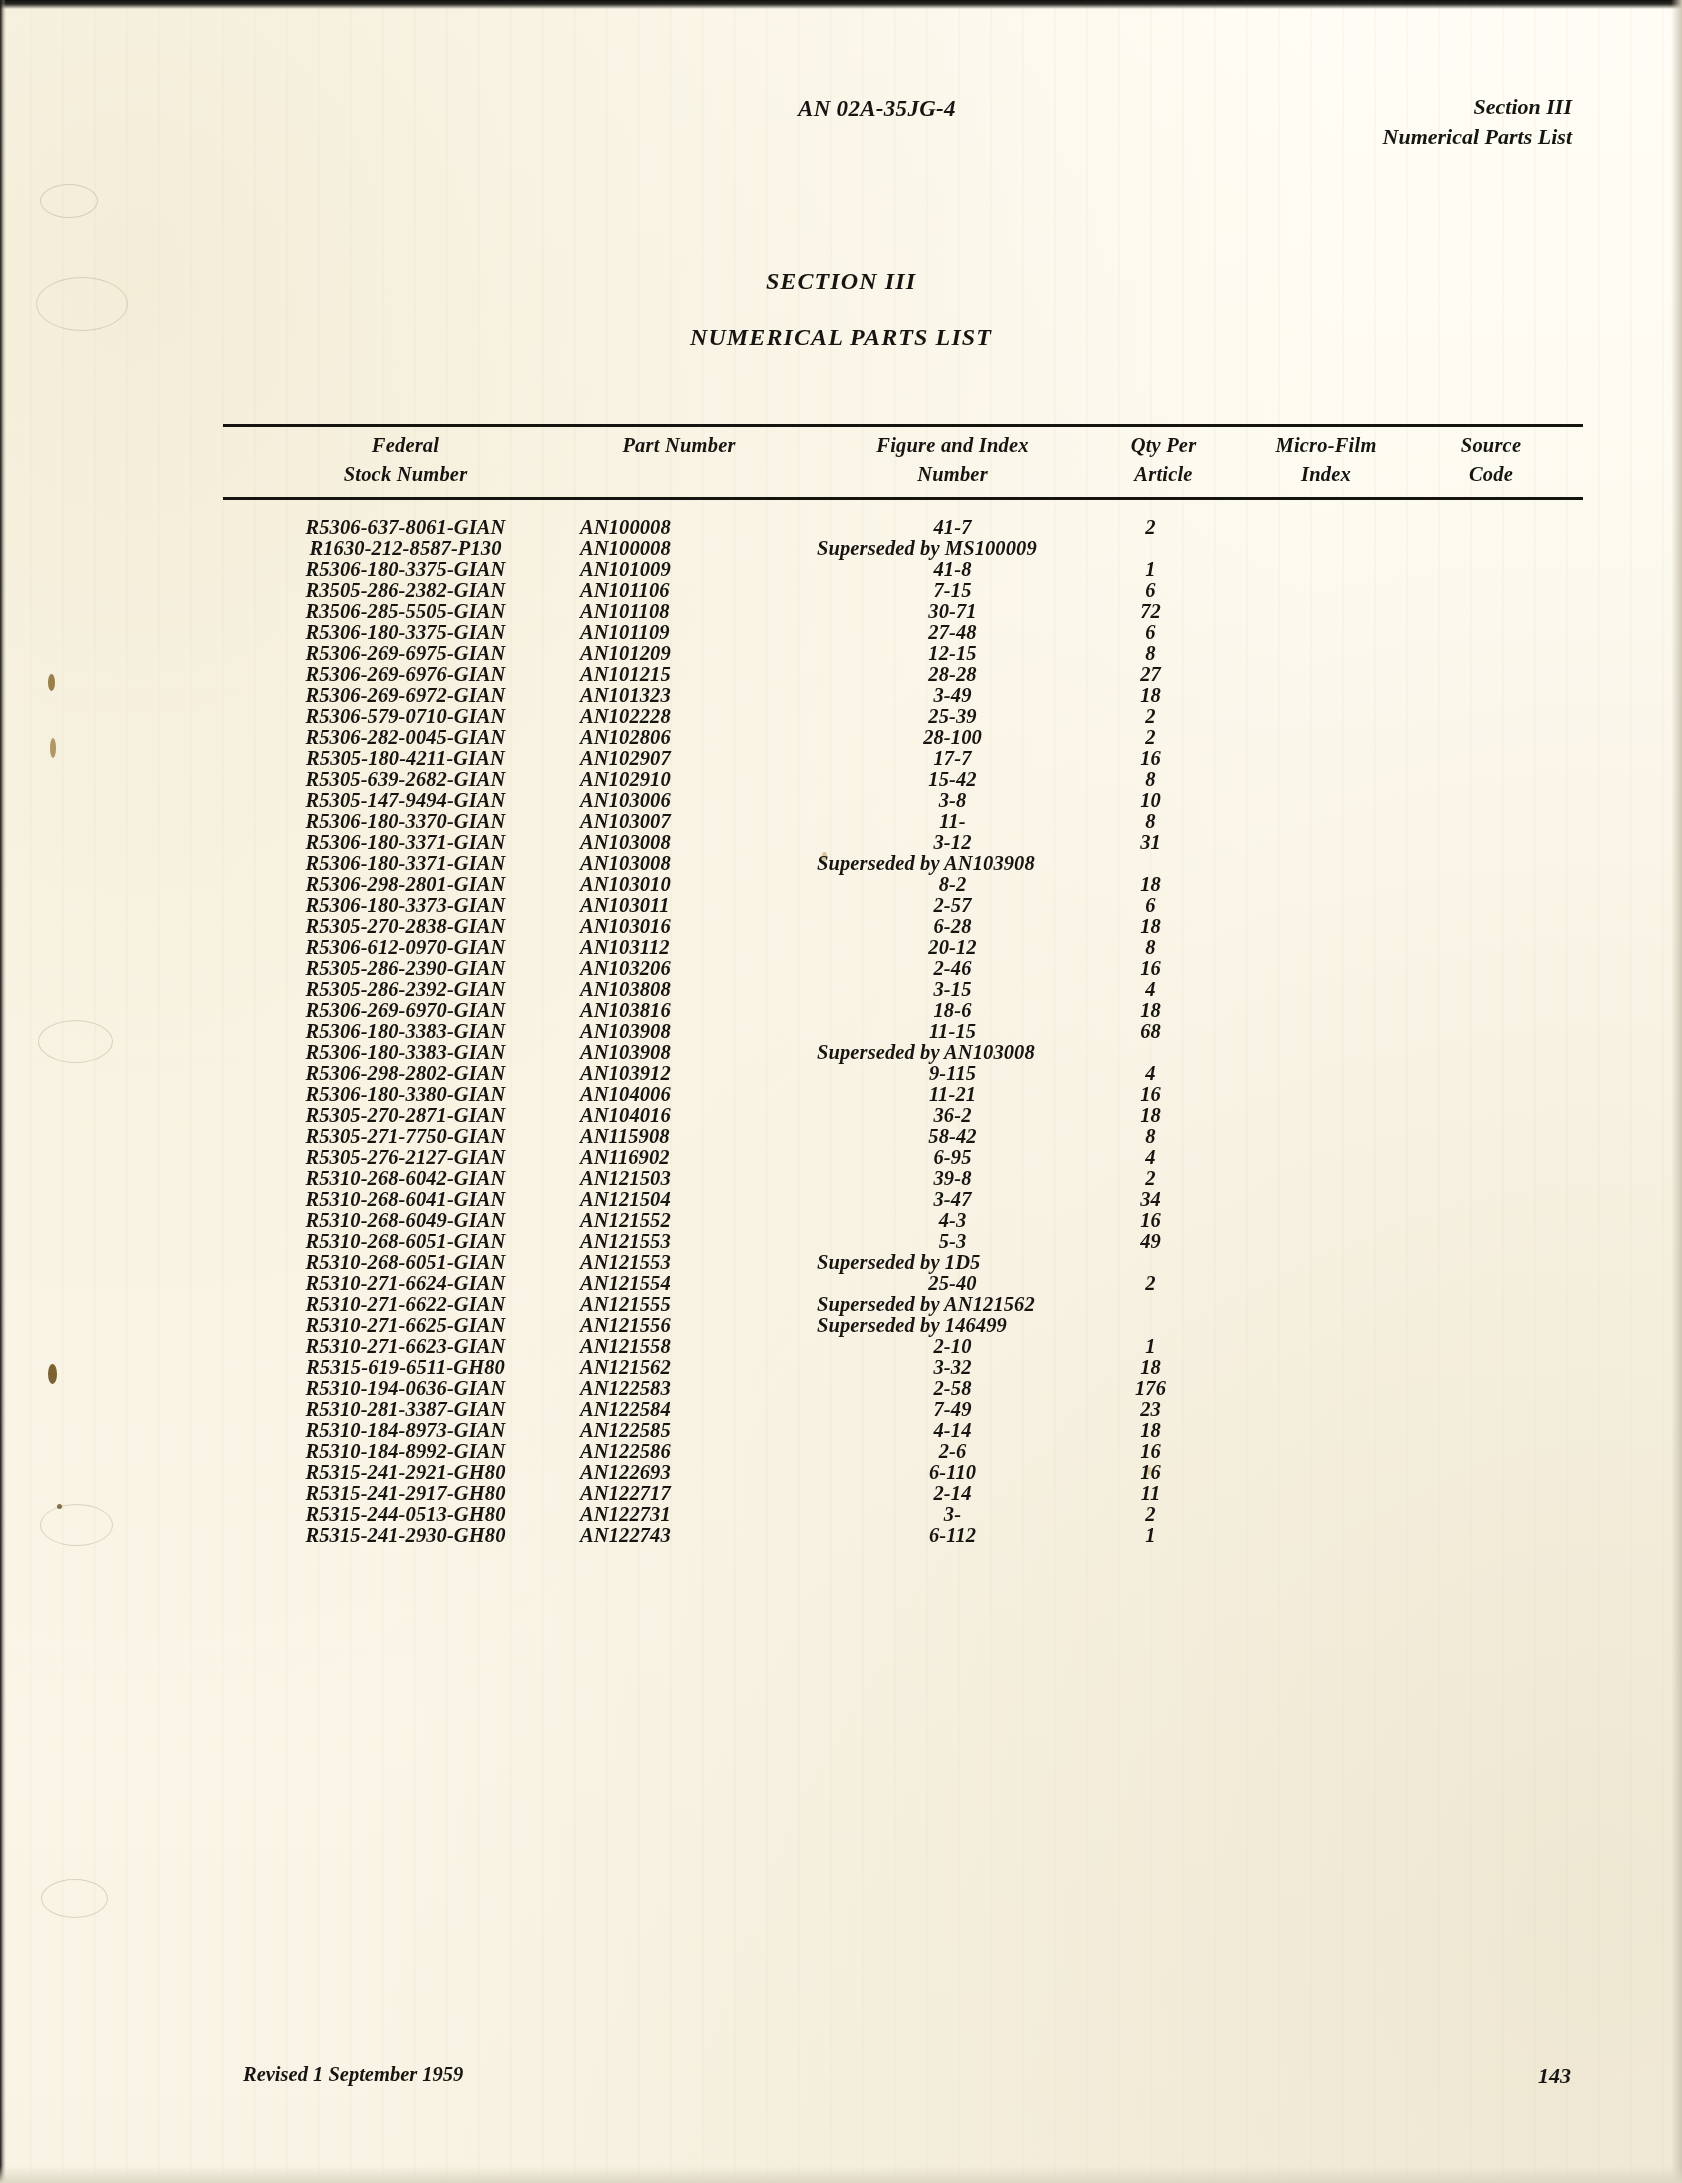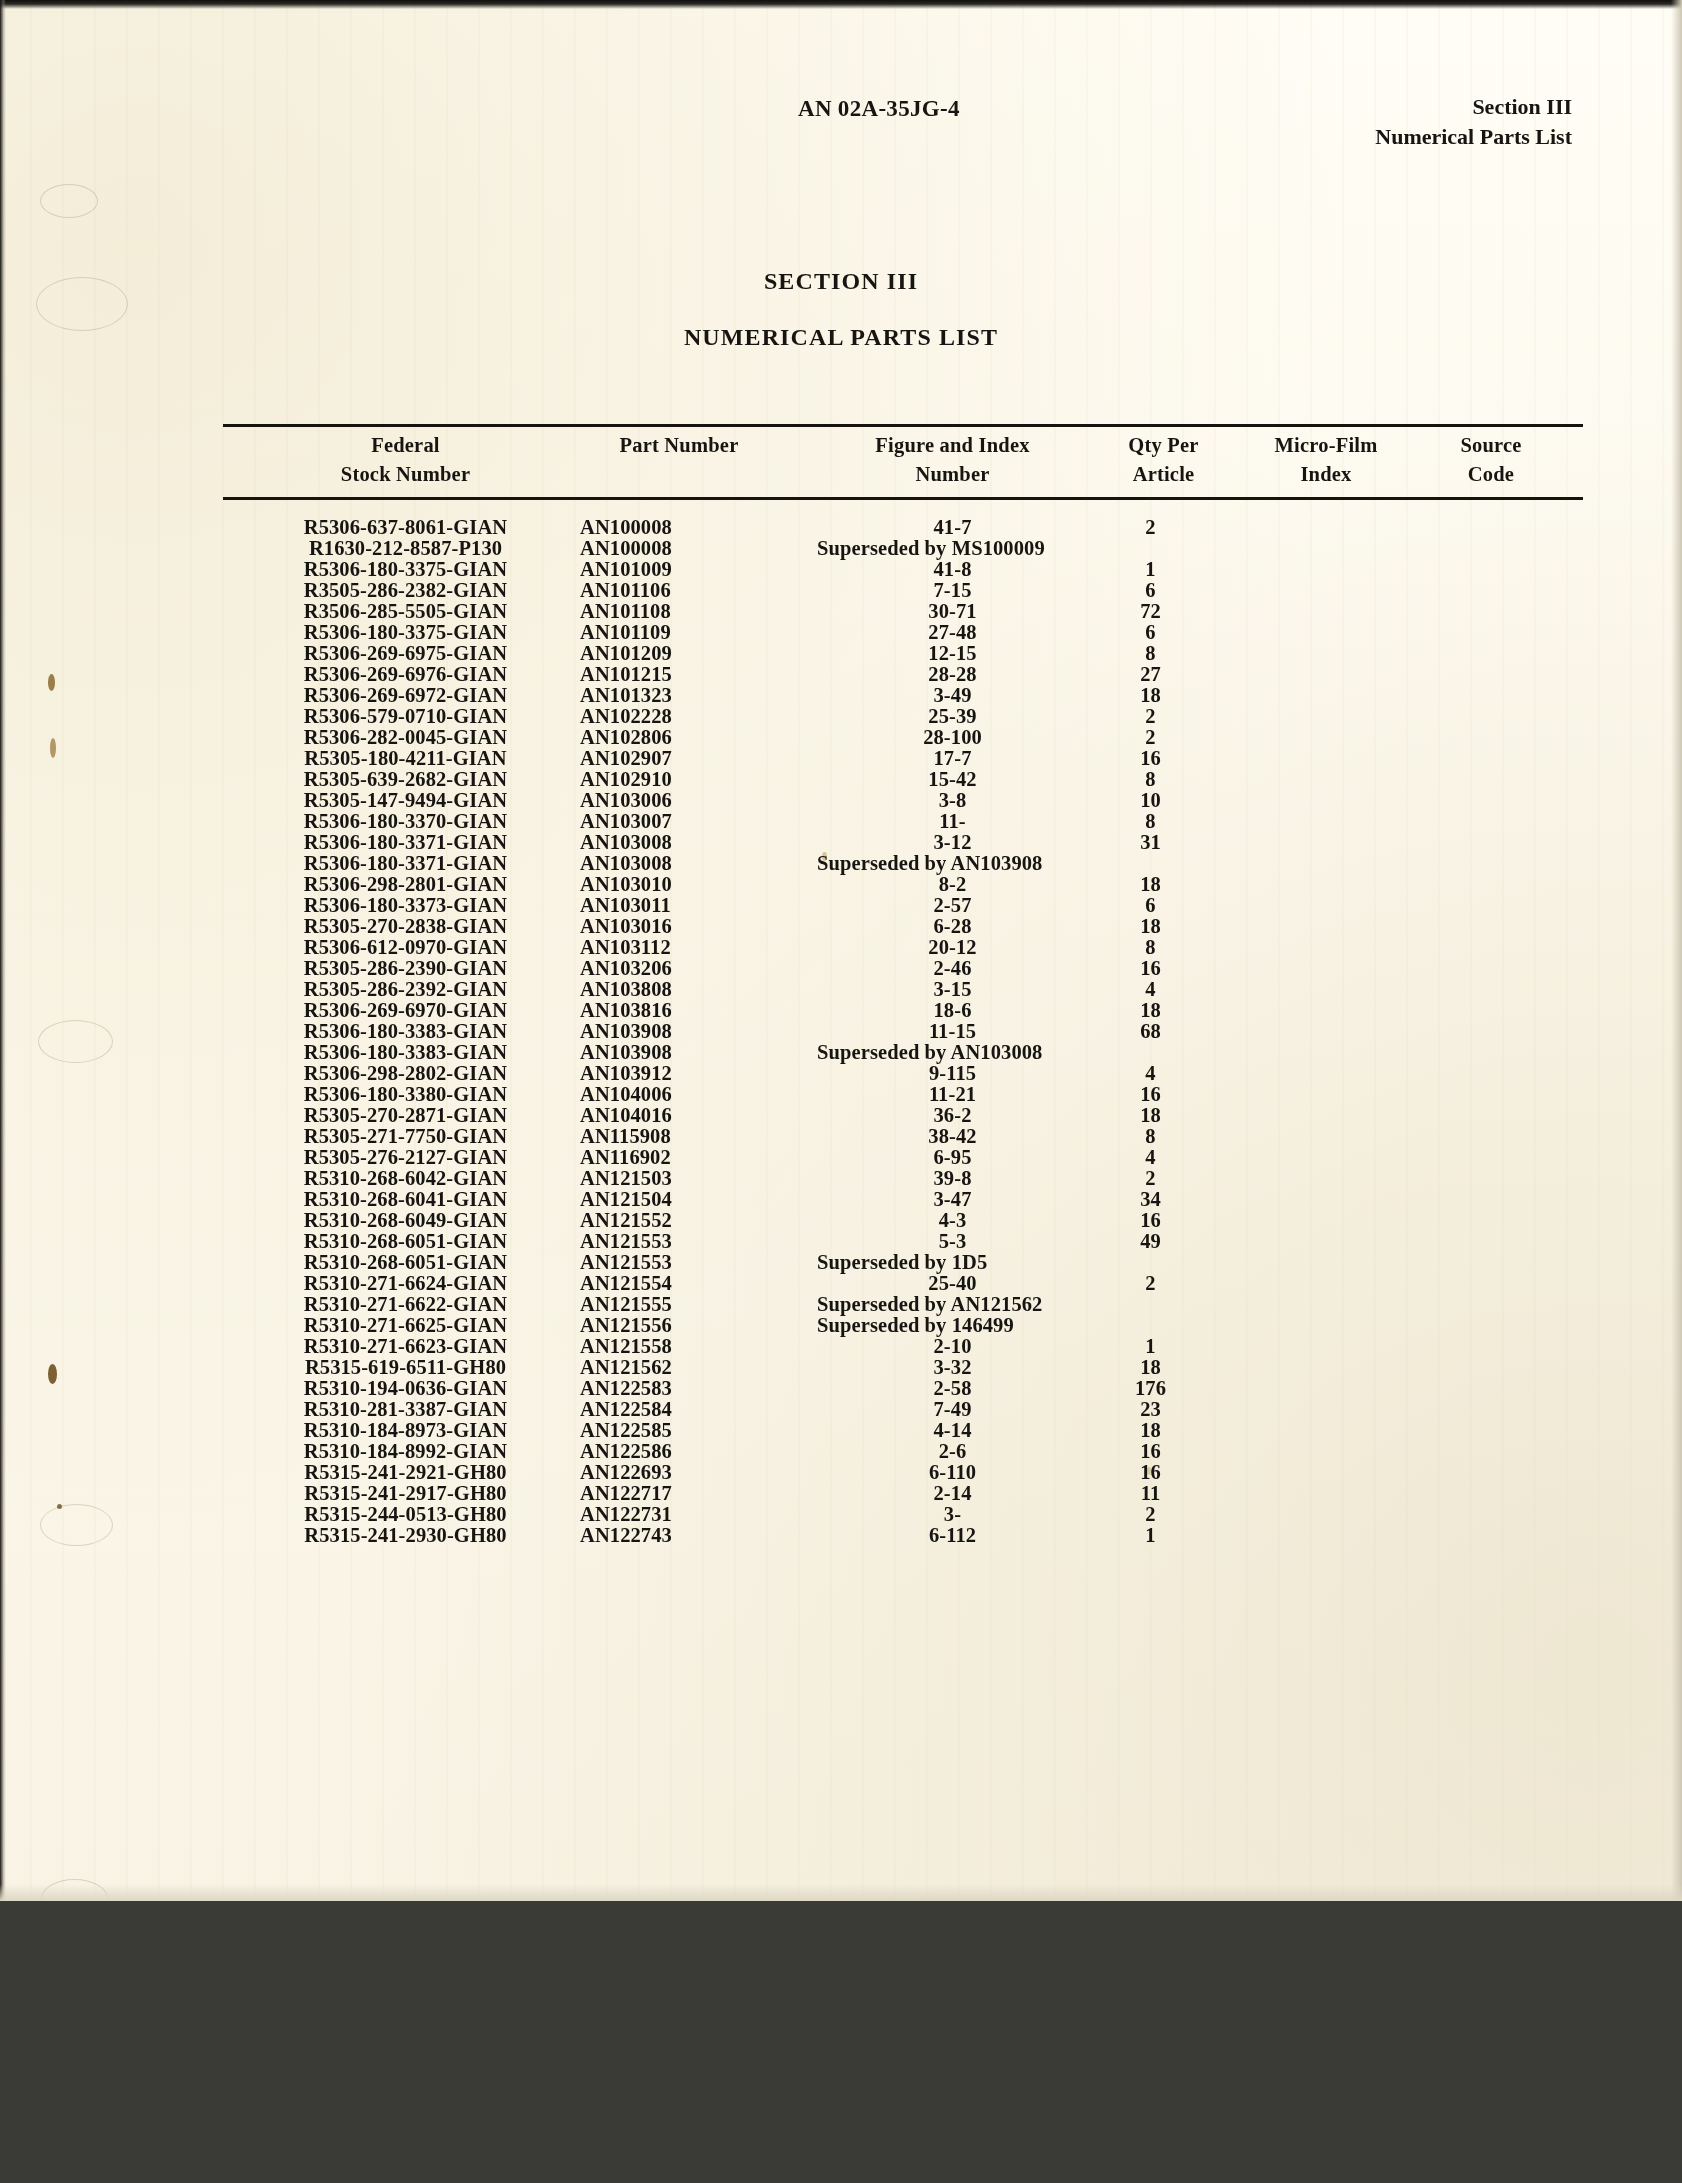--- a/index.html
+++ b/index.html
@@ -3,25 +3,26 @@
 <meta charset="utf-8">
 <style>
   html, body {
     margin: 0;
     padding: 0;
     background: #3a3a36;
   }
   .page {
     position: relative;
     width: 1682px;
-    height: 1901px;
+    height: 2183px;
     background: #7dd3fc;
     overflow: hidden;
     font-family: "Liberation Serif", "DejaVu Serif", serif;
     color: #171512;
+    font-style: italic;
   }
   
   .scan-edge-top {
     position: absolute; left: 0; top: 0; width: 100%; height: 9.2px;
     background: linear-gradient(180deg,#100f0d 0%,#2b2924 45%,rgba(120,115,100,0) 100%);
   }
   .scan-edge-left {
     position: absolute; left: 0; top: 0; width: 6px; height: 100%;
     background: linear-gradient(90deg,#1a1815 0%,rgba(140,134,118,.45) 60%,rgba(180,175,160,0) 100%);
   }
@@ -410,21 +411,21 @@
           <div class="c-stock">R5305-270-2871-GIAN</div>
           <div class="c-part">AN104016</div>
           <div class="c-fig">36-2</div>
           <div class="c-qty">18</div>
           <div class="c-mfi"></div>
           <div class="c-src"></div>
         </div>
         <div class="row">
           <div class="c-stock">R5305-271-7750-GIAN</div>
           <div class="c-part">AN115908</div>
-          <div class="c-fig">38-42</div>
+          <div class="c-fig">58-42</div>
           <div class="c-qty">8</div>
           <div class="c-mfi"></div>
           <div class="c-src"></div>
         </div>
         <div class="row">
           <div class="c-stock">R5305-276-2127-GIAN</div>
           <div class="c-part">AN116902</div>
           <div class="c-fig">6-95</div>
           <div class="c-qty">4</div>
           <div class="c-mfi"></div>

